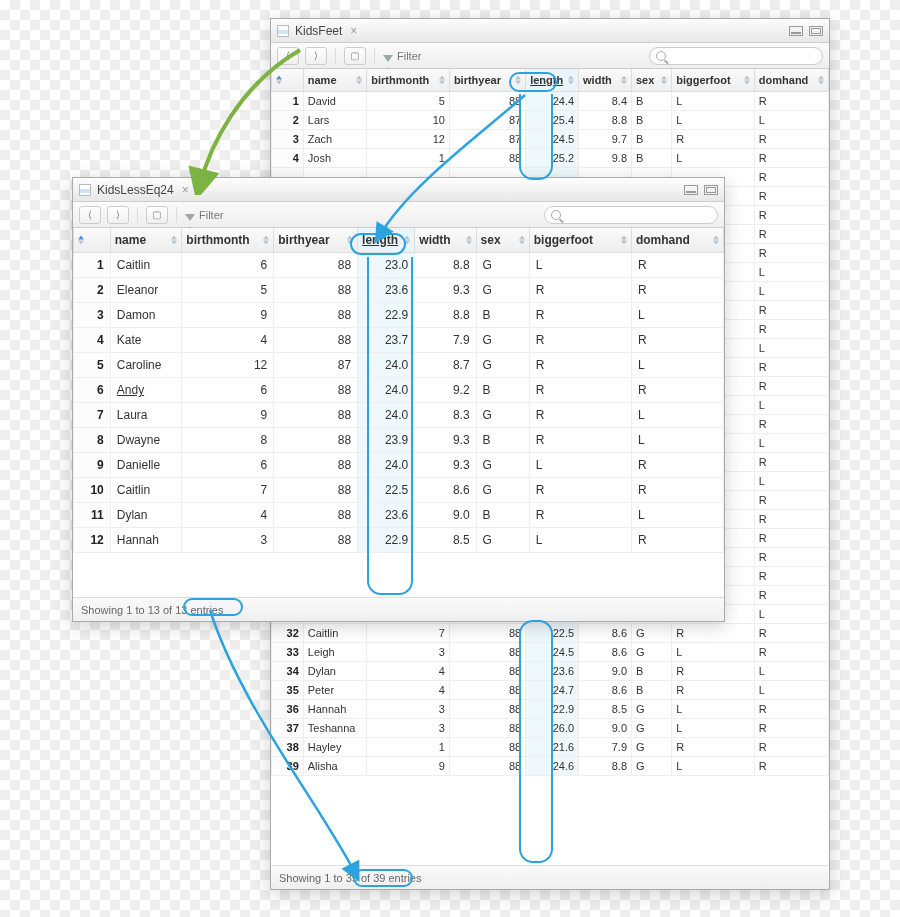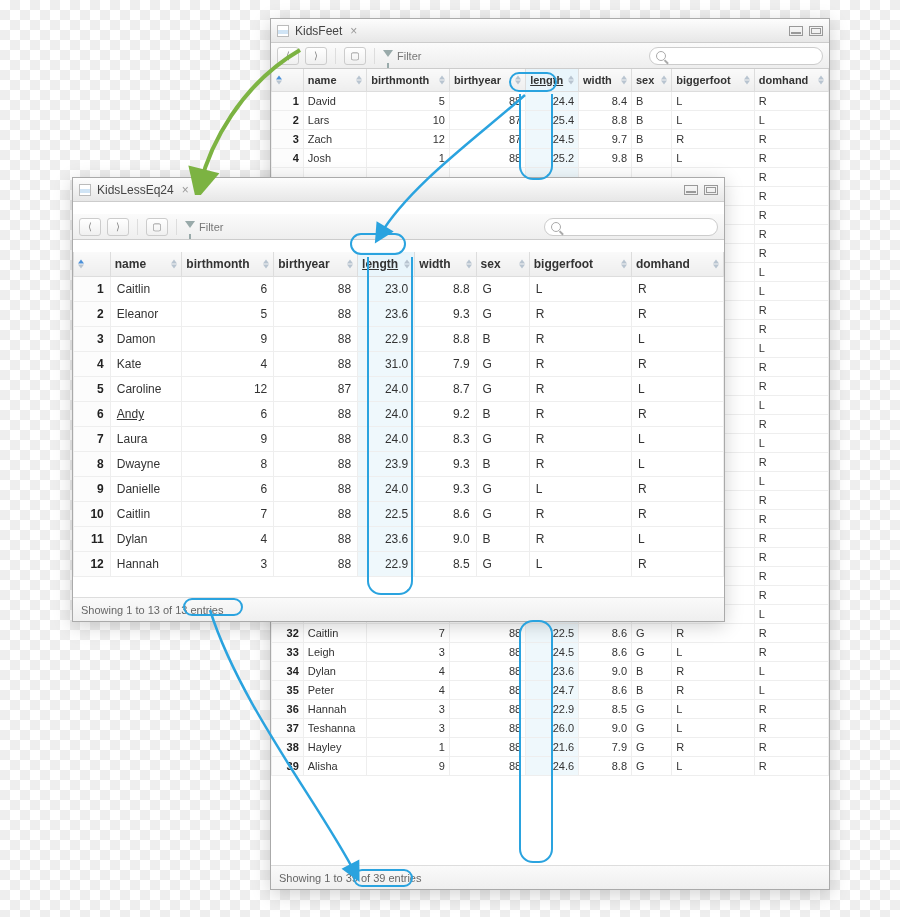--- a/index.html
+++ b/index.html
@@ -48,21 +48,21 @@
 
   .toolbar {
     height:26px;
     background: linear-gradient(#fbfbfb,#eee);
     border-bottom:1px solid #ccc;
     display:flex; align-items:center; padding:0 6px; gap:6px;
   }
   .tb-btn { width:22px; height:18px; border:1px solid #ccc; border-radius:3px;
     background:linear-gradient(#fff,#f0f0f0); display:flex; align-items:center; justify-content:center; color:#888; font-size:10px;}
   .tb-sep { width:1px; height:16px; background:#ddd; margin:0 2px;}
-  .filter-pill { display:flex; align-items:flex-start; gap:4px;}
+  .filter-pill { display:flex; align-items:flex-end; gap:4px;}
   .funnel { width:0; height:0; border-left:5px solid transparent; border-right:5px solid transparent; border-top:7px solid #9aa; position:relative;}
   .funnel::after{ content:""; position:absolute; left:-1px; top:6px; width:2px; height:5px; background:#9aa;}
   .filter-label{ color:#777; font-size:11px;}
   .toolbar .spacer { flex:1;}
   .search {
     display:flex; align-items:center; gap:4px;
     border:1px solid #ccc; border-radius:10px; height:18px; padding:0 6px; background:#fff; min-width:120px;
   }
   .search .mag { width:10px; height:10px; border:1.5px solid #aaa; border-radius:50%; position:relative;}
   .search .mag::after{ content:""; position:absolute; width:5px; height:1.5px; background:#aaa; bottom:-3px; right:-4px; transform:rotate(45deg);}
@@ -112,21 +112,21 @@
   svg.anno { position:absolute; pointer-events:none; z-index:40;}
 
   
   .kf col.c0{width:30px}.kf col.c1{width:60px}.kf col.c2{width:78px}.kf col.c3{width:72px}
   .kf col.c4{width:50px}.kf col.c5{width:50px}.kf col.c6{width:38px}.kf col.c7{width:78px}.kf col.c8{width:70px}
 
   .kl col.c0{width:36px}.kl col.c1{width:70px}.kl col.c2{width:90px}.kl col.c3{width:82px}
   .kl col.c4{width:56px}.kl col.c5{width:60px}.kl col.c6{width:52px}.kl col.c7{width:100px}.kl col.c8{width:90px}
 
   .pane.back { z-index:1;}
-  .pane.front { z-index:20;gap:12px;}
+  .pane.front { z-index:20;}
 
   .body-scroll { overflow:auto; height:100%; }
   .body-scroll::-webkit-scrollbar{width:10px;height:10px}
   .body-scroll::-webkit-scrollbar-thumb{background:#c8c8c8;border-radius:5px}
   .body-scroll::-webkit-scrollbar-track{background:#f4f4f4}
 </style>
 </head>
 <body>
 
 <div class="checker"></div>
@@ -750,21 +750,21 @@
               <td class="num" style="font-size: 12px; padding: 5px 6px;">8.8</td>
               <td class="txt" style="font-size: 12px; padding: 5px 6px;">B</td>
               <td class="txt" style="font-size: 12px; padding: 5px 6px;">R</td>
               <td class="txt" style="font-size: 12px; padding: 5px 6px;">L</td>
             </tr>
             <tr>
               <td class="rn" style="font-size: 12px; padding: 5px 6px;">4</td>
               <td class="txt" style="font-size: 12px; padding: 5px 6px;">Kate</td>
               <td class="num" style="font-size: 12px; padding: 5px 6px;">4</td>
               <td class="num" style="font-size: 12px; padding: 5px 6px;">88</td>
-              <td class="num col-length" style="font-size: 12px; padding: 5px 6px;">31.0</td>
+              <td class="num col-length" style="font-size: 12px; padding: 5px 6px;">23.7</td>
               <td class="num" style="font-size: 12px; padding: 5px 6px;">7.9</td>
               <td class="txt" style="font-size: 12px; padding: 5px 6px;">G</td>
               <td class="txt" style="font-size: 12px; padding: 5px 6px;">R</td>
               <td class="txt" style="font-size: 12px; padding: 5px 6px;">R</td>
             </tr>
             <tr>
               <td class="rn" style="font-size: 12px; padding: 5px 6px;">5</td>
               <td class="txt" style="font-size: 12px; padding: 5px 6px;">Caroline</td>
               <td class="num" style="font-size: 12px; padding: 5px 6px;">12</td>
               <td class="num" style="font-size: 12px; padding: 5px 6px;">87</td>

